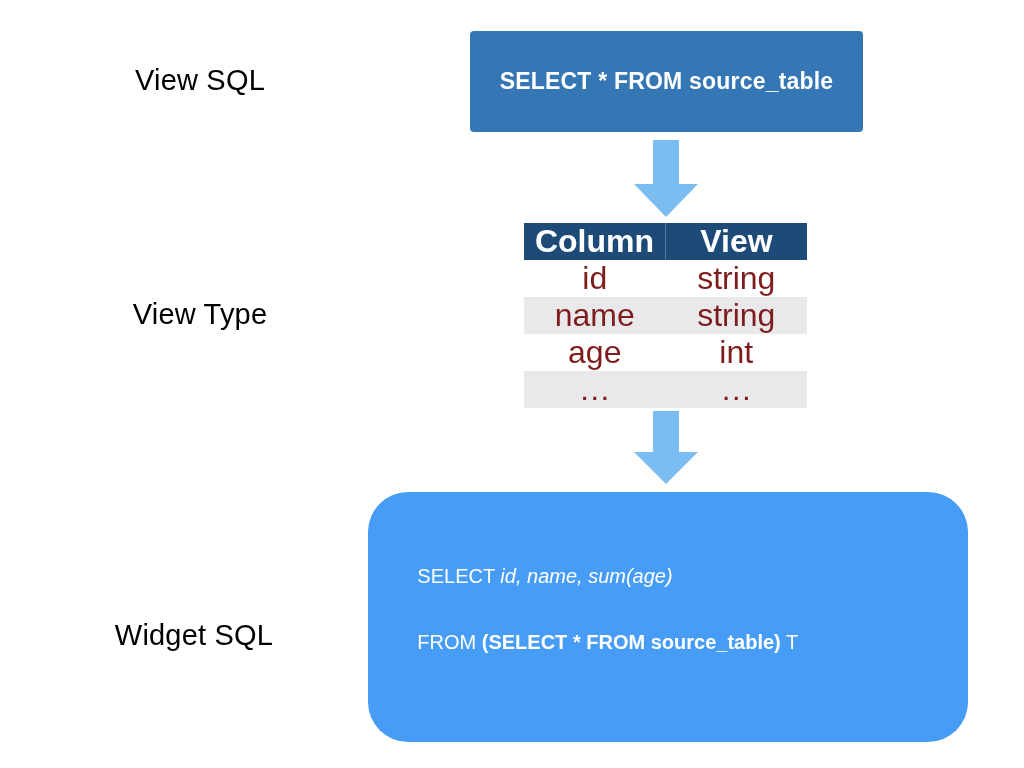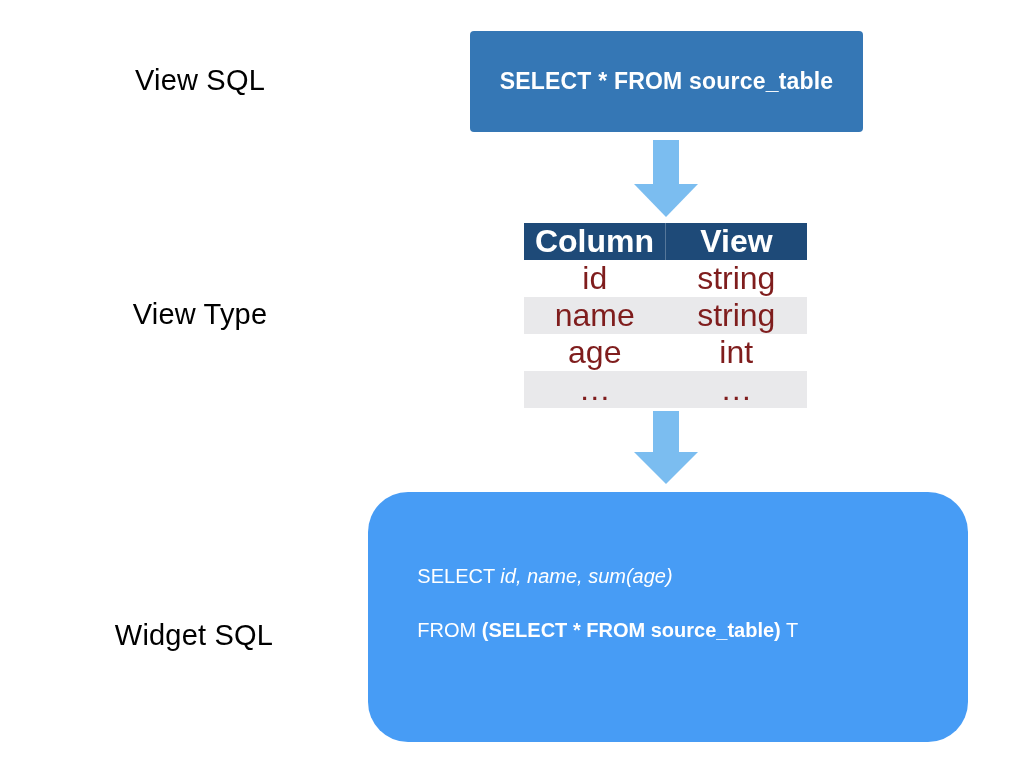--- a/index.html
+++ b/index.html
@@ -95,21 +95,21 @@
     position: absolute;
     left: 368px; top: 492px;
     width: 600px; height: 250px;
     background: var(--widget-sql-box-bg, #479cf5);
     border-radius: 40px;
     color: var(--box-text, #ffffff);
     font-size: 20px;
   }
   .sql-line { position: absolute; left: 16px; white-space: pre; }
   .sql-line-1 { top: 50px;  }
-  .sql-line-2 { top: 104px; }
+  .sql-line-2 { top: 116px; }
   .sql-line-3 { top: 182px; }
   .seg-normal { font-style: normal; font-weight: normal; }
   .seg-italic { font-style: italic; font-weight: normal; }
   .seg-bold   { font-style: normal; font-weight: bold; }
 </style>
 </head>
 <body>
 
 <div class="canvas">
 

